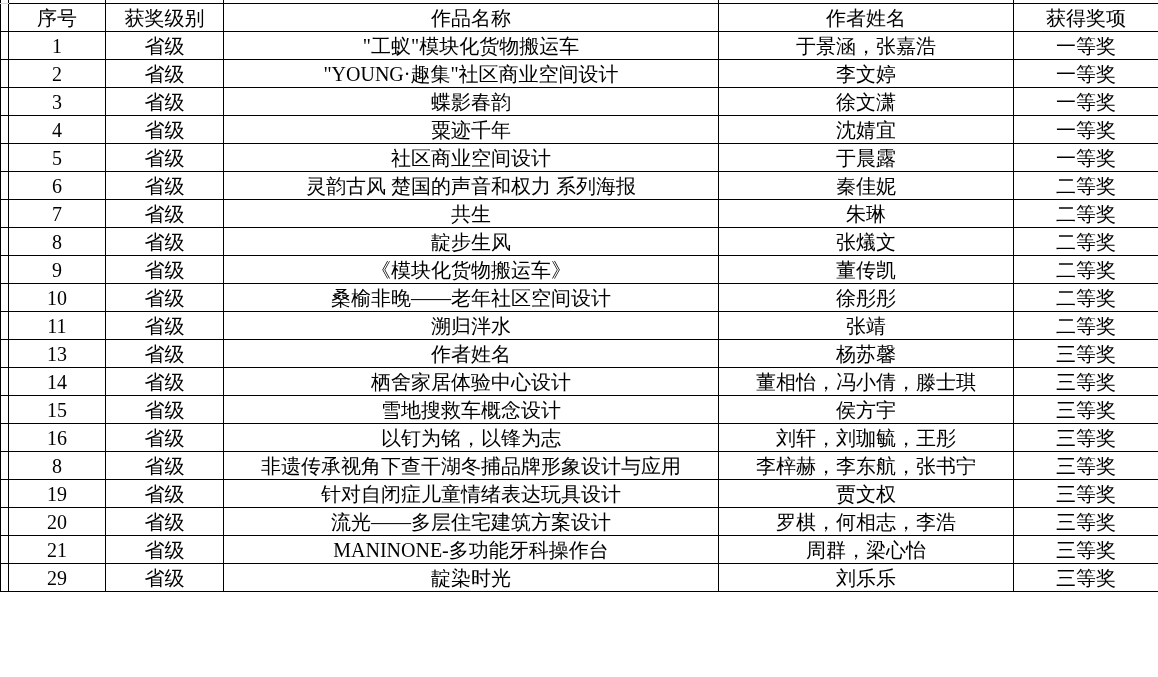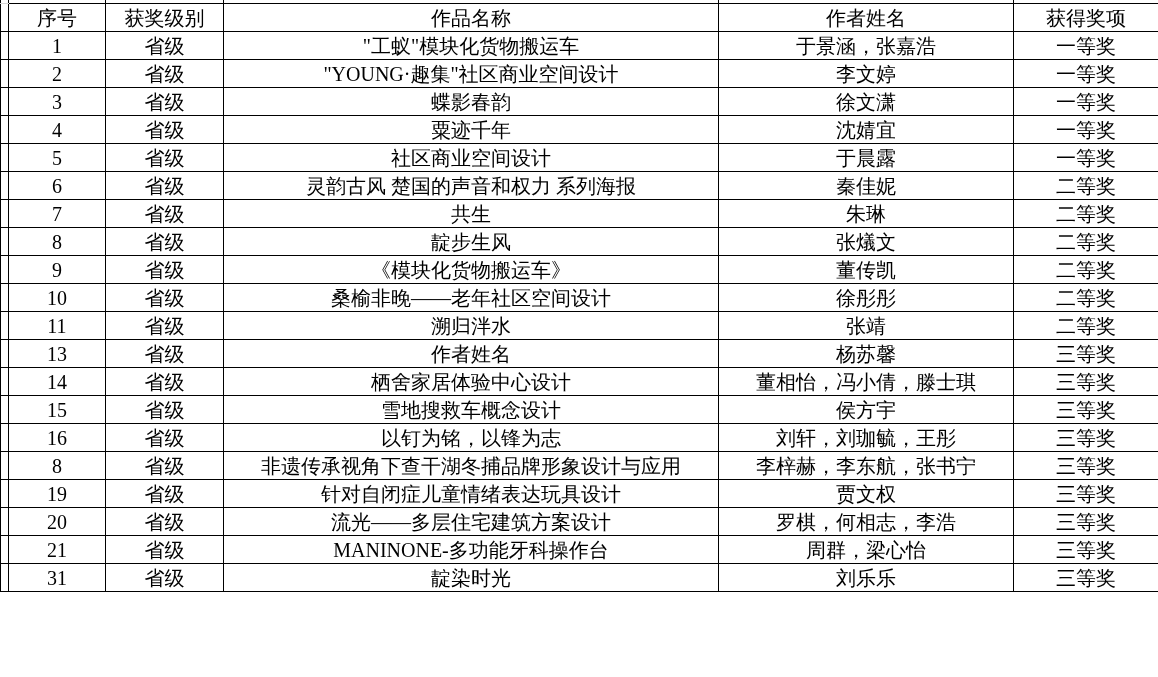--- a/index.html
+++ b/index.html
@@ -247,21 +247,21 @@
     <td>21</td>
     <td>省级</td>
     <td>MANINONE-多功能牙科操作台</td>
     <td>周群，梁心怡</td>
     <td>三等奖</td>
   </tr>
 
 
   <tr>
     <td class="gutter"></td>
-    <td>31</td>
+    <td>29</td>
     <td>省级</td>
     <td>靛染时光</td>
     <td>刘乐乐</td>
     <td>三等奖</td>
   </tr>
 </tbody>
   </table>
 </div>
 
 </body></html>

